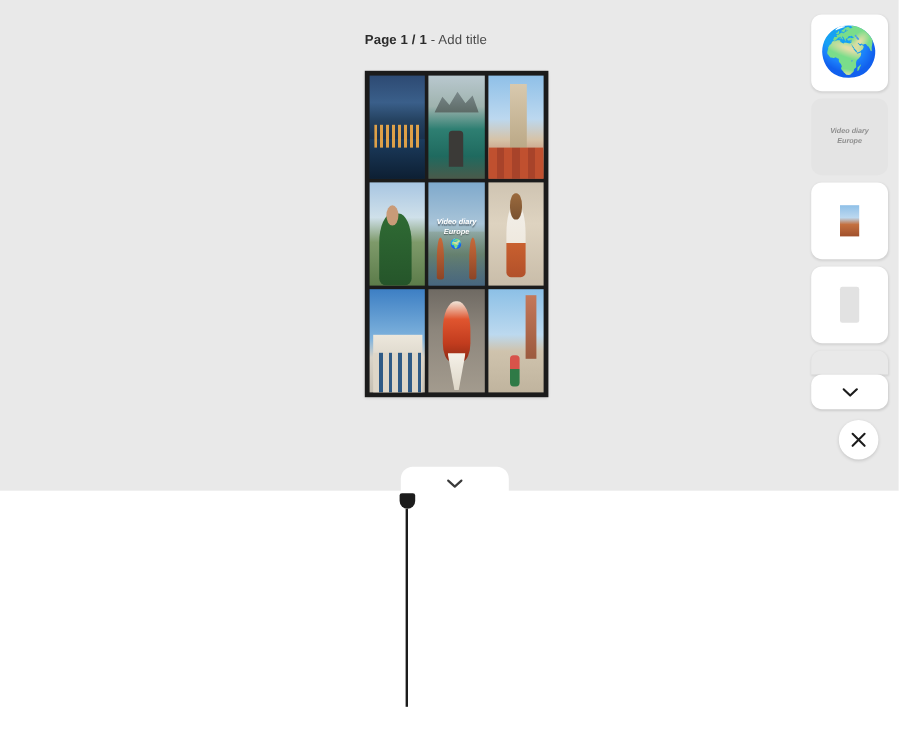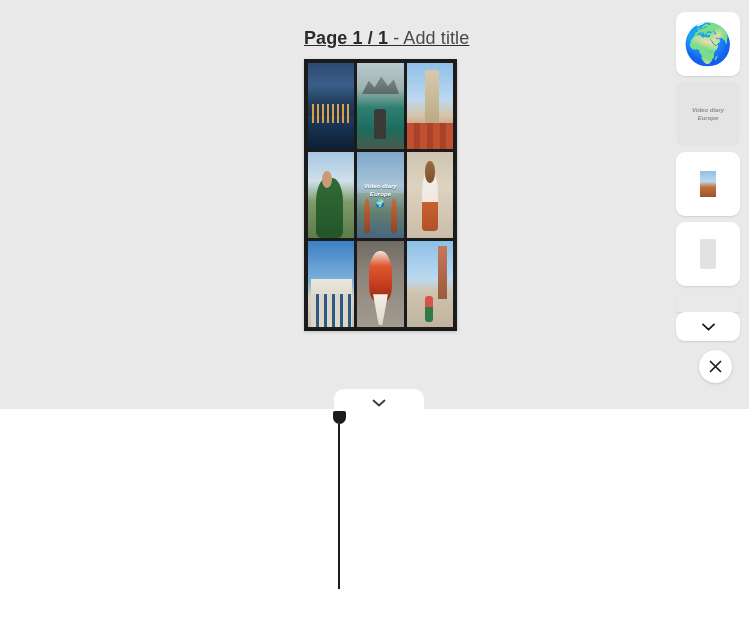--- a/index.html
+++ b/index.html
@@ -12,23 +12,22 @@
   #app { position: relative; width: 749px; height: 629px; }
 
   
   .canvas-area {
     position: absolute; left: 0; top: 0;
     width: 749px; height: 409px;
     background: #e9e9e9;
   }
   .page-label {
     position: absolute; left: 304px; top: 28px;
-    font-size: 18px; color: #2b2b2b; letter-spacing: .1px;
+    font-size: 11px; color: #2b2b2b; letter-spacing: .1px;
     white-space: nowrap;
-    text-decoration: underline;
   }
   .page-label .strong { font-weight: bold; }
   .page-label .muted { color: #4a4a4a; }
 
   
   .collage-frame {
     position: absolute; left: 304px; top: 59px;
     width: 153px; height: 272px;
     background: #1b1b1b;
     padding: 4px;

